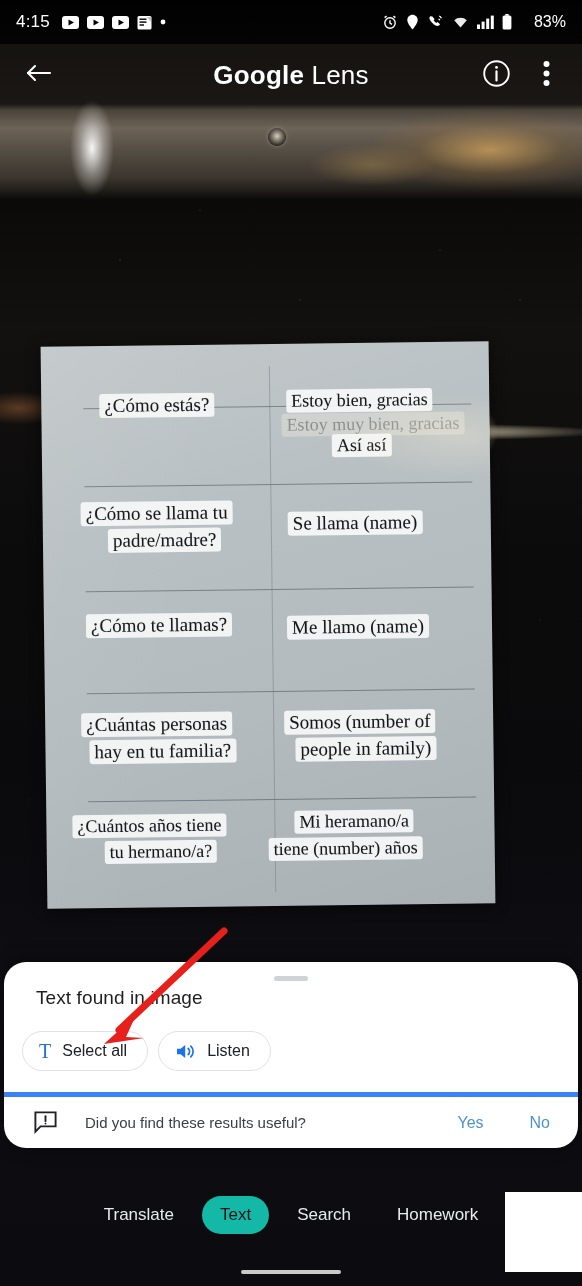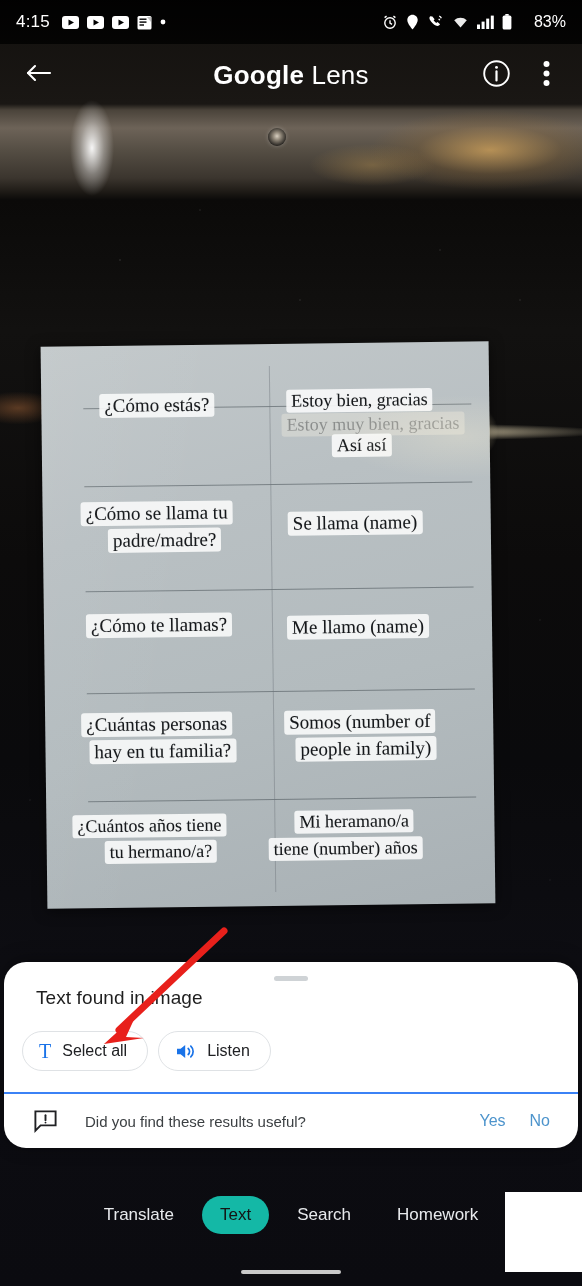--- a/index.html
+++ b/index.html
@@ -177,25 +177,25 @@
   .chip-t {
     font-family: "Liberation Serif", serif;
     font-size: 20px; color: #1a73e8; font-weight: 500; line-height: 1;
   }
 
   #feedback-row {
     position: absolute; left: 0; right: 0; top: 130px;
     height: 56px;
     display: flex; align-items: center;
     padding: 0 28px;
-    border-top: 2px solid #3b82f6;
+    border-top: 5px solid #3b82f6;
   }
   #feedback-icon { width: 26px; height: 26px; display: flex; align-items: center; justify-content: center; }
   #feedback-text { margin-left: 27px; font-size: 15px; color: #3c4043; }
-  #feedback-actions { margin-left: auto; display: flex; align-items: flex-end; gap: 24px; }
+  #feedback-actions { margin-left: auto; display: flex; align-items: flex-end; gap: 46px; }
   .fb-link { font-size: 16px; color: #4d94cc; cursor: pointer; }
 
   
   #modebar {
     position: absolute; left: 0; right: 0; top: 1184px;
     height: 62px;
     display: flex; align-items: center; justify-content: center;
     gap: 10px;
     color: #fff;
   }

